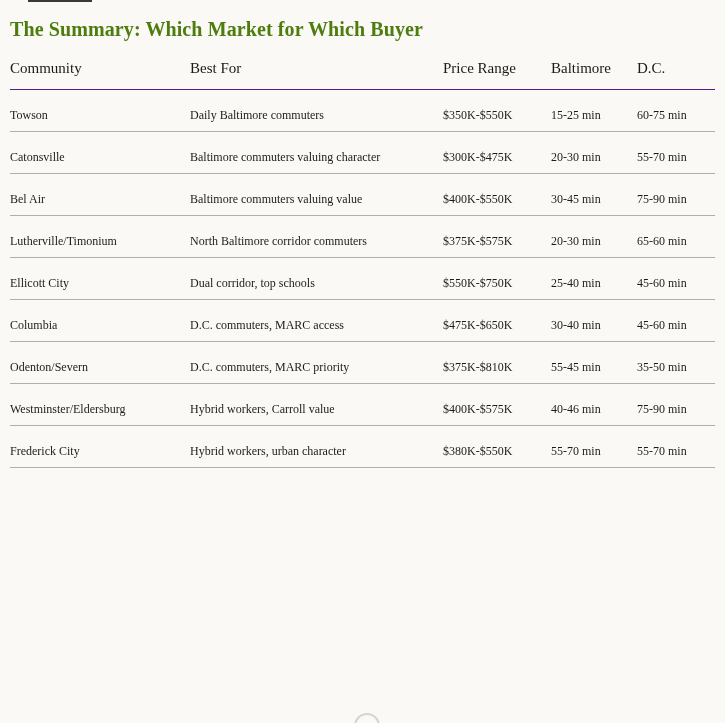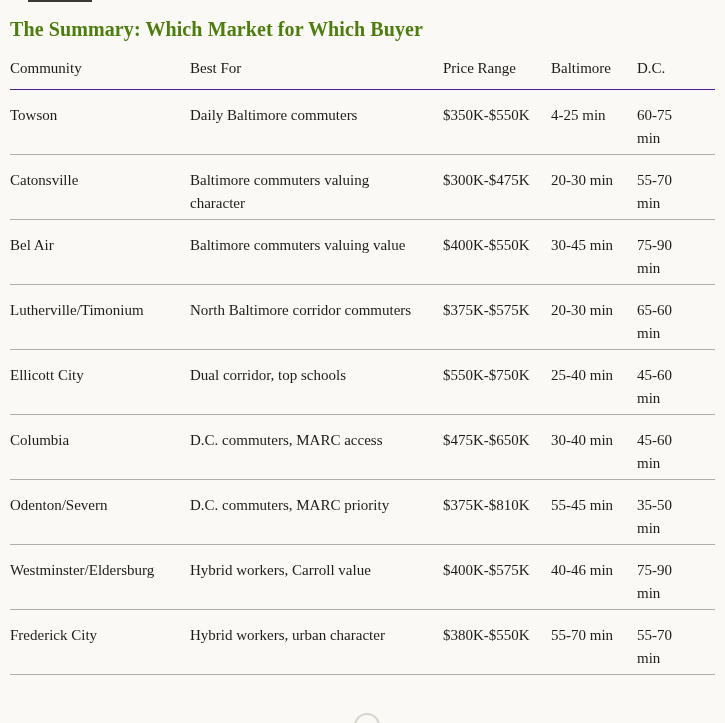--- a/index.html
+++ b/index.html
@@ -50,21 +50,21 @@
     vertical-align: bottom;
     font-size: 15px;
     line-height: 15px;
     font-weight: 400;
     padding: 0 10px 13px 0;
     border-bottom: 1px solid #4c1d95;
     color: #1b1a16;
   }
   td {
     vertical-align: top;
-    font-size: 15px;
+    font-size: 12px;
     line-height: 23px;
     font-weight: 400;
     padding: 14px 16px 4px 0;
     border-bottom: 1px solid #b1aea5;
   }
   td.col-2, td.col-3 { white-space: nowrap; padding-right: 8px; }
   td.col-4 { padding-right: 18px; }
   .floating-button-partial {
     position: absolute;
     left: 354px;
@@ -100,21 +100,21 @@
           <th class="col-2">Price Range</th>
           <th class="col-3">Baltimore</th>
           <th class="col-4">D.C.</th>
         </tr>
       </thead>
     <tbody>
         <tr>
           <td class="col-0">Towson</td>
           <td class="col-1">Daily Baltimore commuters</td>
           <td class="col-2">$350K-$550K</td>
-          <td class="col-3">4-25 min</td>
+          <td class="col-3">15-25 min</td>
           <td class="col-4">60-75 min</td>
         </tr>
         <tr>
           <td class="col-0">Catonsville</td>
           <td class="col-1">Baltimore commuters valuing character</td>
           <td class="col-2">$300K-$475K</td>
           <td class="col-3">20-30 min</td>
           <td class="col-4">55-70 min</td>
         </tr>
         <tr>

